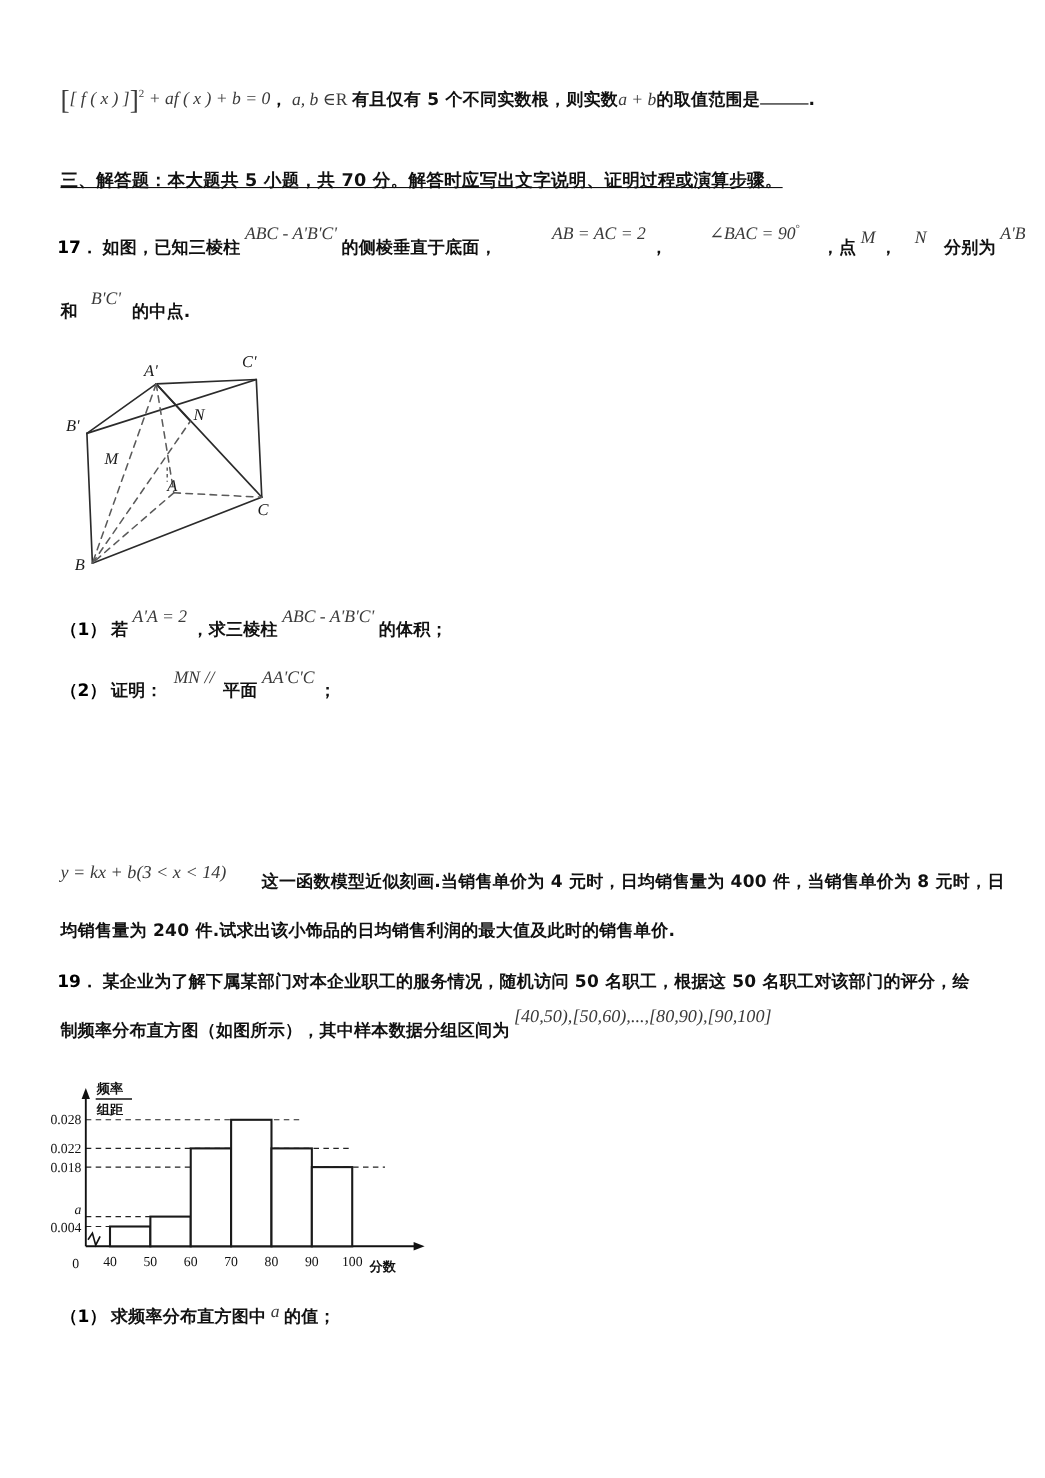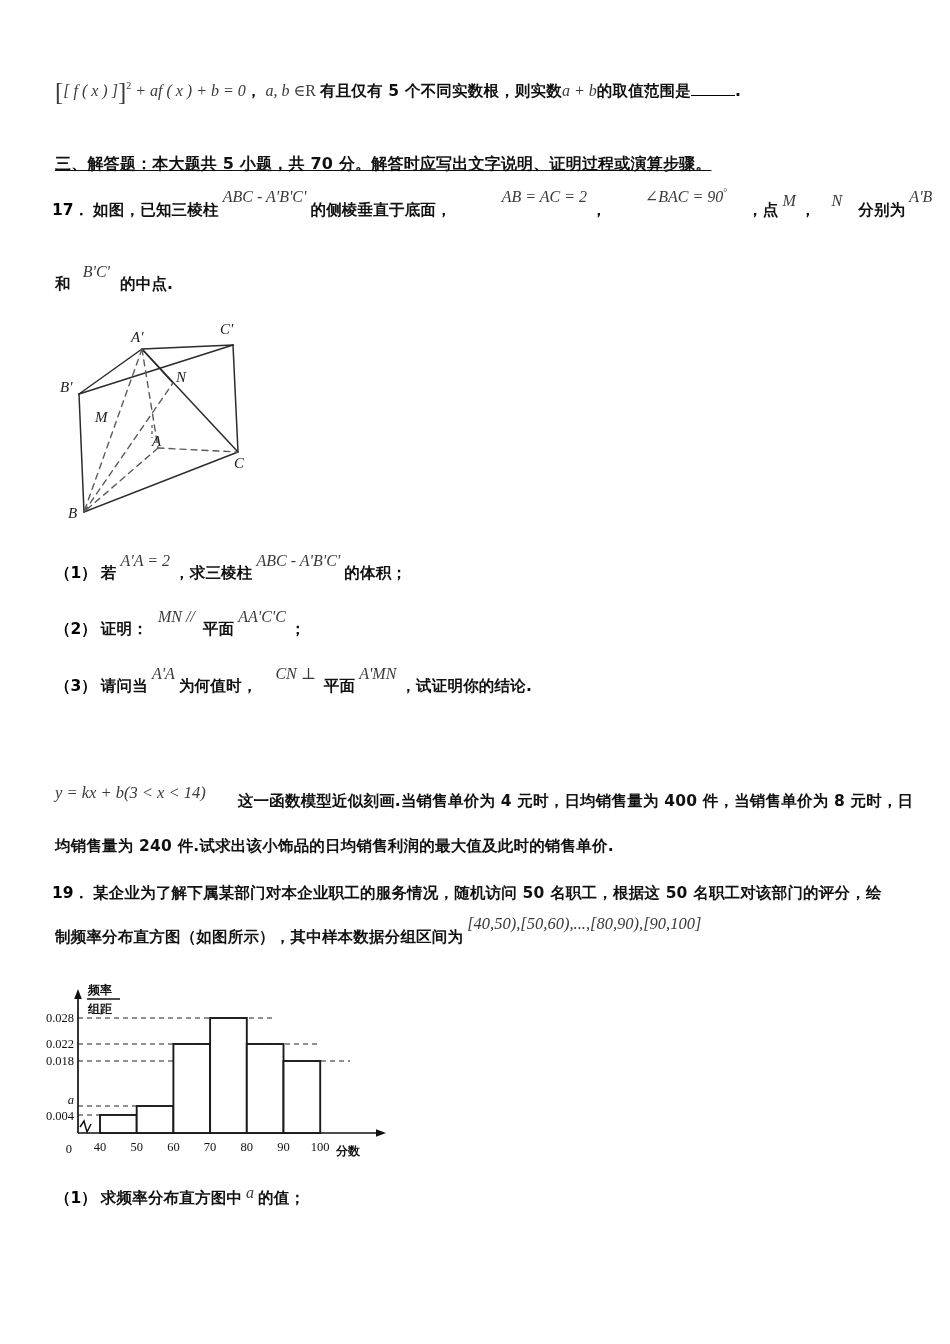--- a/index.html
+++ b/index.html
@@ -107,21 +107,21 @@
     <span class="math inl">
       <span class="bracket-tall">[</span><span>[ f ( x ) ]</span><span class="bracket-tall">]</span><sup class="deg">2</sup>
       <span>+ af ( x ) + b = 0</span>
     </span><span class="cjk inl">，</span>
     <span class="math inl">a, b ∈</span><span class="math inl" style="font-style:normal;">R</span>
     <span class="cjk inl">有且仅有 5 个不同实数根，则实数</span><span class="math inl">a + b</span><span class="cjk inl">的取值范围是</span><span class="blank-underline"></span><span class="cjk inl">.</span>
   </div>
 
   <div class="line cjk" style="left:55px; top:155px; font-size:16px;text-decoration:underline;">三、解答题：本大题共 5 小题，共 70 分。解答时应写出文字说明、证明过程或演算步骤。</div>
 
-  <div class="line" style="left:52px; top:200px;">
+  <div class="line" style="left:52px; top:216px;">
     <span class="qnum inl">17．</span>
     <span class="cjk inl">如图，已知三棱柱</span>
     <span class="math inl raise" style="top:-13px;">ABC - A'B'C'</span>
     <span class="cjk inl">的侧棱垂直于底面，</span>
     <span class="math inl raise" style="top:-13px; margin-left:46px;">AB = AC = 2</span>
     <span class="cjk inl">，</span>
     <span class="math inl raise" style="top:-13px; margin-left:34px;"><span>∠BAC = 90</span><sup class="deg">°</sup></span>
     <span class="cjk inl" style="margin-left:16px;">，点</span>
     <span class="math inl raise">M</span>
     <span class="cjk inl">，</span>
@@ -189,30 +189,20 @@
 
   <div class="line" style="left:55px; top:620px;">
     <span class="sub-q inl">（2）</span>
     <span class="cjk inl">证明：</span>
     <span class="math inl raise" style="top:-12px; margin-left:6px;">MN //</span>
     <span class="cjk inl" style="margin-left:4px;">平面</span>
     <span class="math inl raise" style="top:-12px;">AA'C'C</span>
     <span class="cjk inl">；</span>
   </div>
 
-  <div class="line" style="left:55px; top:677px;">
-    <span class="sub-q inl">（3）</span>
-    <span class="cjk inl">请问当</span>
-    <span class="math inl raise" style="top:-12px;">A'A</span>
-    <span class="cjk inl">为何值时，</span>
-    <span class="math inl raise" style="top:-12px; margin-left:14px;">CN ⊥</span>
-    <span class="cjk inl" style="margin-left:4px;">平面</span>
-    <span class="math inl raise" style="top:-12px;">A'MN</span>
-    <span class="cjk inl">，试证明你的结论.</span>
-  </div>
 
 
   <div class="line" style="left:55px; top:784px;">
     <span class="math inl" style="font-size:16.5px;">y = kx + b(3 &lt; x &lt; 14)</span>
     <span class="cjk inl" style="margin-left:28px; position:relative; top:8px;">这一函数模型近似刻画.当销售单价为 4 元时，日均销售量为 400 件，当销售单价为 8 元时，日</span>
   </div>
 
   <div class="line cjk" style="left:55px; top:838px;">均销售量为 240 件.试求出该小饰品的日均销售利润的最大值及此时的销售单价.</div>
 
   <div class="line" style="left:52px; top:884px;">

